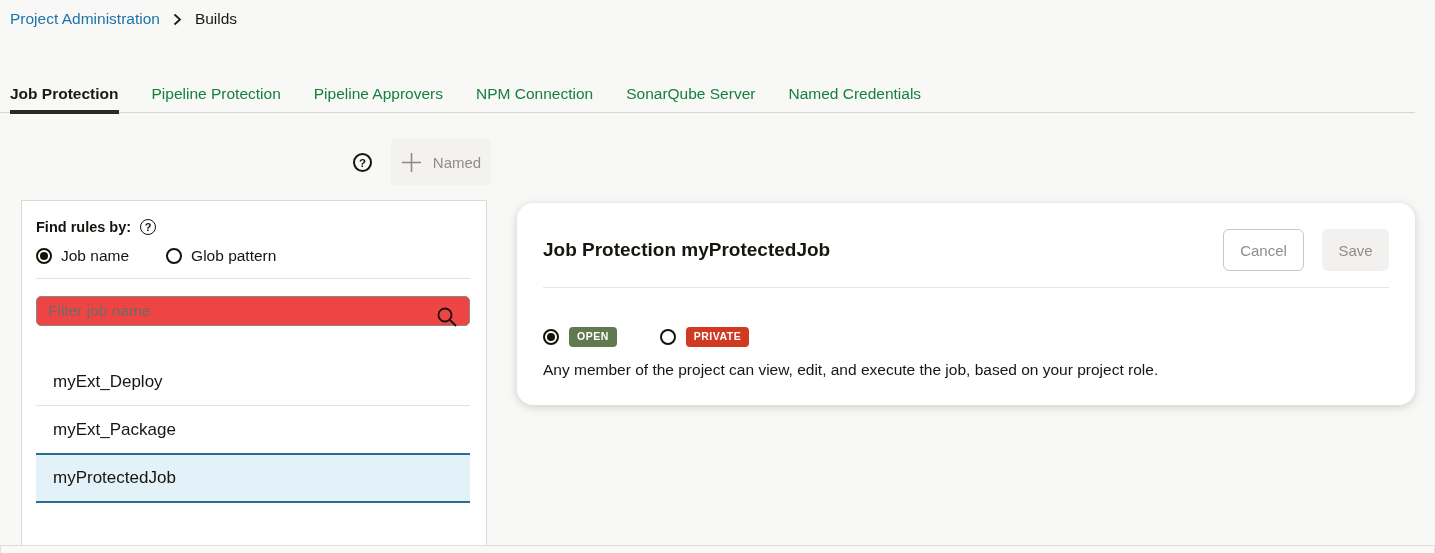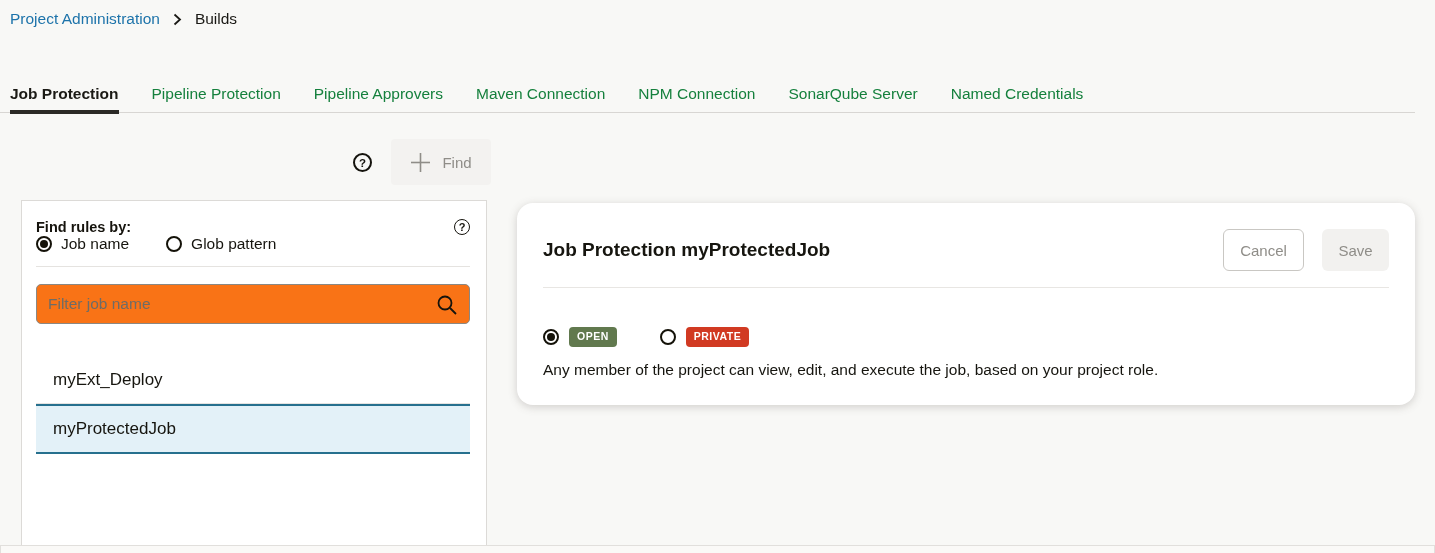--- a/index.html
+++ b/index.html
@@ -49,37 +49,37 @@
     color:#8F8D88; font-size:15px; font-family:inherit; cursor:default;
   }
   
   .left-panel {
     position:absolute; left:21px; top:200px; width:466px; height:345px;
     background:#fff; border:1px solid #DCDAD7; border-bottom:none;
     padding:18px 16px 0 14px;
   }
   .find-rules-row {
     display:flex; align-items:center; gap:9px;
-    font-size:14.5px; font-weight:700; color:#15130D; justify-content:space-between;
+    font-size:14.5px; font-weight:700; color:#15130D; margin-bottom:12px;
   }
   .find-rules-row .help-circle { width:16px; height:16px; border-width:1.5px; font-size:11px; }
   .radio {
     width:16px; height:16px; border:2px solid #141209; border-radius:50%;
     display:inline-flex; align-items:center; justify-content:center;
     background:#fff; flex:0 0 auto; cursor:pointer;
   }
   .radio.checked::after { content:''; width:8px; height:8px; border-radius:50%; background:#141209; }
   .radio-row { display:flex; align-items:center; gap:37px; margin-bottom:13px; }
   .radio-option { display:flex; align-items:center; gap:9px; font-size:15.5px; color:#16150F; cursor:pointer; }
   .panel-divider { height:1px; background:#E5E3E0; margin-bottom:17px; }
   .search-box { position:relative; }
   .search-box input {
-    width:100%; height:40px; border:1px solid #8A8883; border-radius:5px;
+    width:100%; height:30px; border:1px solid #8A8883; border-radius:5px;
     padding:0 42px 0 11px; font-size:15.5px; font-family:inherit;
-    color:#16150F; background:#f97316; outline:none;
+    color:#16150F; background:#ef4444; outline:none;
   }
   .search-box input::placeholder { color:#6E6C66; opacity:1; }
   .search-icon { position:absolute; right:12px; top:10px; cursor:pointer; }
   .job-list { margin-top:33px; }
   .job-item {
     height:47px; display:flex; align-items:center; padding-left:17px;
     font-size:17px; color:#16150F; cursor:pointer;
   }
   .job-item.divided { border-bottom:1px solid #E5E3E0; }
   .job-item.selected {
@@ -130,35 +130,34 @@
         <path d="M1.5 1.5 L7 6.5 L1.5 11.5"></path>
       </svg>
   </span>
   <span class="crumb-current">Builds</span>
 </nav>
 
 <div class="tabbar">
   <div class="tab active">Job Protection</div>
   <div class="tab">Pipeline Protection</div>
   <div class="tab">Pipeline Approvers</div>
-  <div class="tab">Maven Connection</div>
   <div class="tab">NPM Connection</div>
   <div class="tab">SonarQube Server</div>
   <div class="tab">Named Credentials</div>
 </div>
 
 <span class="help-circle toolbar-help">?</span>
 <button class="rule-btn">
   <span>
     <svg width="21" height="21" viewBox="0 0 21 21" stroke="#8F8D88" stroke-width="1.6">
         <line x1="10.5" y1="1" x2="10.5" y2="20"></line>
         <line x1="1" y1="10.5" x2="20" y2="10.5"></line>
       </svg>
   </span>
-  <span>Find</span>
+  <span>Named</span>
 </button>
 
 <aside class="left-panel">
   <div class="find-rules-row">
     <span>Find rules by:</span>
     <span class="help-circle">?</span>
   </div>
   <div class="radio-row">
     <label class="radio-option">
       <span class="radio checked"></span>
@@ -176,20 +175,23 @@
       <svg width="22" height="22" viewBox="0 0 22 22" fill="none" stroke="#15130D" stroke-width="1.8">
           <circle cx="9" cy="9" r="6.5"></circle>
           <line x1="14" y1="14" x2="20" y2="20"></line>
         </svg>
     </span>
   </div>
   <div class="job-list">
     <div class="job-item divided">
       <span>myExt_Deploy</span>
     </div>
+    <div class="job-item">
+      <span>myExt_Package</span>
+    </div>
     <div class="job-item selected">
       <span>myProtectedJob</span>
     </div>
   </div>
 </aside>
 
 <section class="detail-card">
   <div class="card-header">
     <h2 class="card-title">Job Protection myProtectedJob</h2>
     <div class="card-actions">

